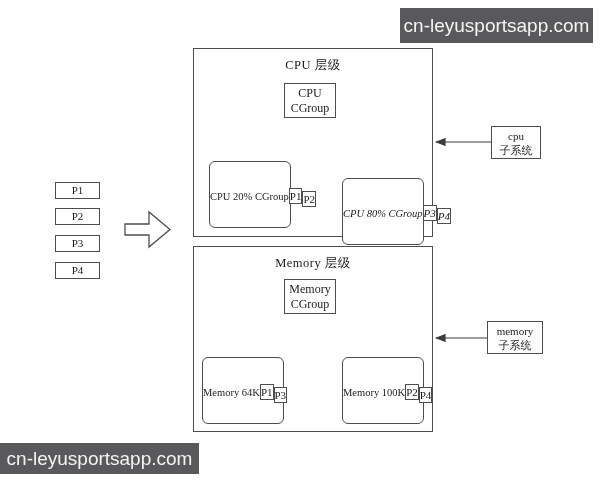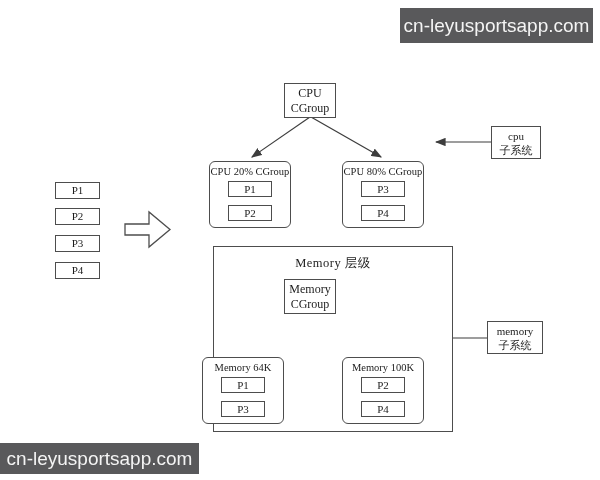--- a/index.html
+++ b/index.html
@@ -15,35 +15,35 @@
     display:flex;align-items:center;justify-content:center;white-space:nowrap;
   }
   .badge-top{left:400px;top:8px;width:193px;height:35px;font-size:19px;}
   .badge-bottom{left:0px;top:443px;width:199px;height:31px;font-size:19px;}
   .pbox{
     position:absolute;left:55px;width:45px;height:17px;border:1px solid #4d4d4d;
     font-size:11px;text-align:center;line-height:15px;background:#fff;
   }
   .bigbox{position:absolute;left:193px;width:240px;border:1px solid #4d4d4d;background:#fff;}
   .bigbox.cpu{top:48px;height:189px;}
-  .bigbox.memory{top:246px;height:186px;margin-left:20px;}
+  .bigbox.memory{top:246px;height:186px;}
   .bigtitle{text-align:center;padding-top:8px;font-size:12.5px;letter-spacing:0.5px;}
   .rootbox{
     position:absolute;width:52px;height:35px;border:1px solid #4d4d4d;background:#fff;
     display:flex;flex-direction:column;align-items:center;justify-content:center;
     font-size:12px;line-height:14.5px;text-align:center;
   }
   .root-cpu{left:284px;top:83px;}
   .root-mem{left:284px;top:279px;}
   .childbox{
     position:absolute;width:82px;height:67px;border:1px solid #4d4d4d;border-radius:6px;
-    background:#fff;display:flex;flex-direction:column;align-items:center;
+    background:#fff;display:flex;flex-direction:row;align-items:center;
   }
   .child-tl{left:209px;top:161px;}
-  .child-tr{left:342px;top:161px;}
+  .child-tr{left:342px;top:178px;font-style:italic;}
   .child-bl{left:202px;top:357px;}
   .child-br{left:342px;top:357px;}
   .childlabel{font-size:10.5px;margin-top:3px;white-space:nowrap;line-height:13px;}
   .childbox .inner{
     position:static;width:44px;height:16px;border:1px solid #4d4d4d;
     font-size:11px;text-align:center;line-height:14px;background:#fff;
   }
   .childbox .inner.first{margin-top:3px;}
   .childbox .inner.second{margin-top:8px;}
   .subbox{
@@ -75,20 +75,23 @@
   </svg>
 
   <div class="badge badge-top">cn-leyusportsapp.com</div>
   <div class="badge badge-bottom">cn-leyusportsapp.com</div>
 
   <div class="pbox" style="top:182px">P1</div>
   <div class="pbox" style="top:208px">P2</div>
   <div class="pbox" style="top:235px">P3</div>
   <div class="pbox" style="top:262px">P4</div>
 
+  <div class="bigbox cpu">
+    <div class="bigtitle">CPU 层级</div>
+  </div>
   <div class="rootbox root-cpu">
     <span>CPU</span>
     <span>CGroup</span>
   </div>
   <div class="childbox child-tl">
     <div class="childlabel">CPU 20% CGroup</div>
     <div class="inner first">P1</div>
     <div class="inner second">P2</div>
   </div>
   <div class="childbox child-tr">

